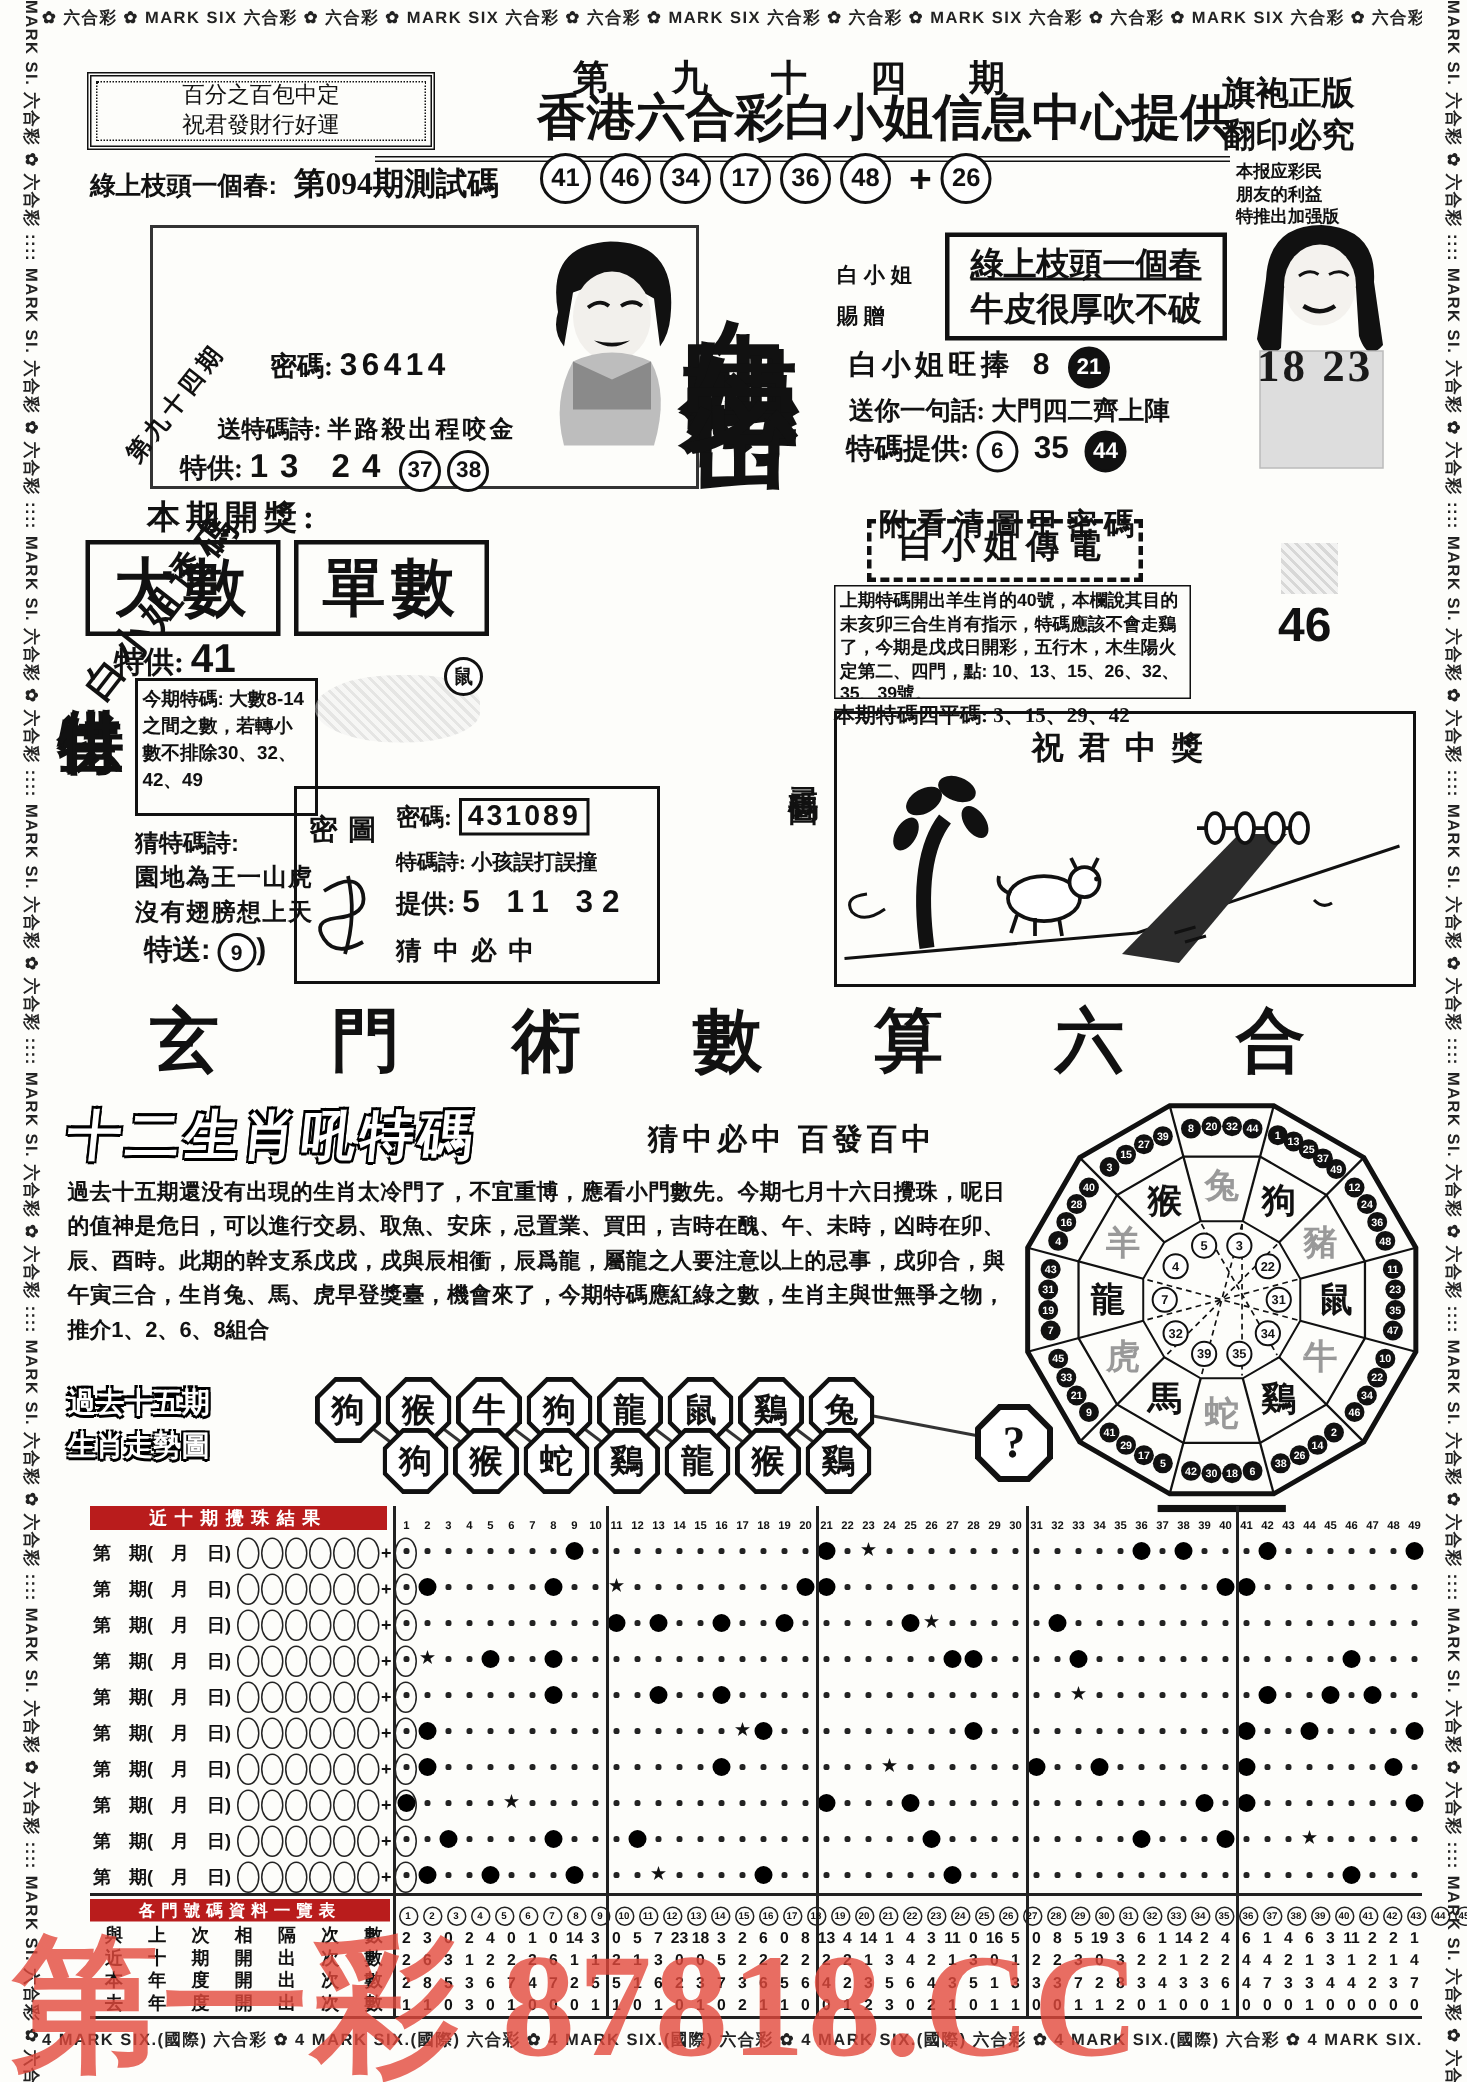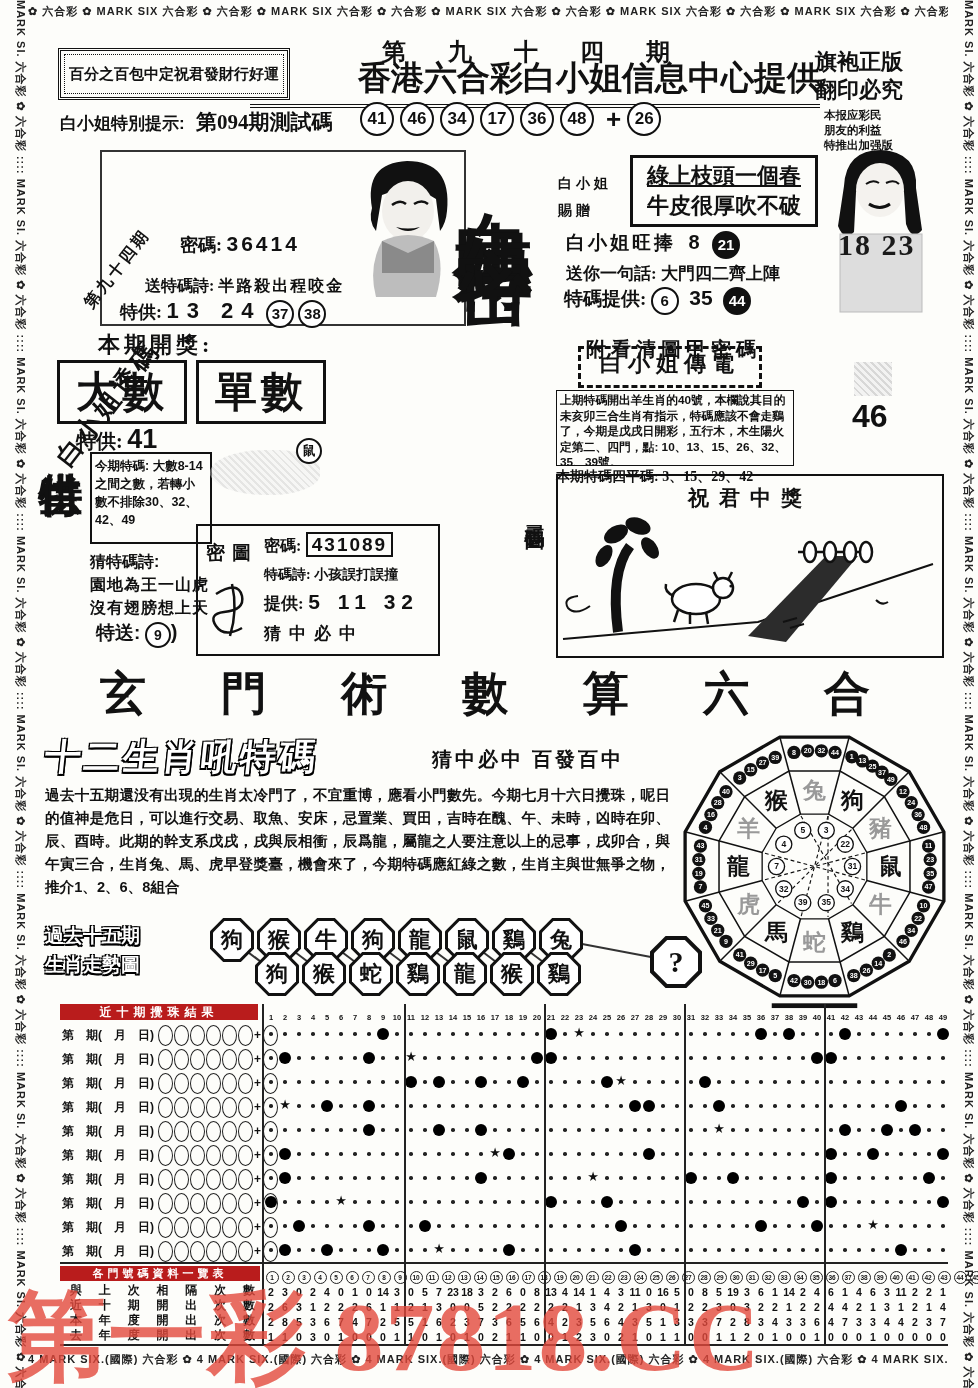--- a/index.html
+++ b/index.html
@@ -55,32 +55,32 @@
   <div class="abs strip" id="strip-top" style="left:28px;top:4px;width:920px;height:30px;">✿ 六合彩 ✿ MARK SIX 六合彩  ✿ 六合彩 ✿ MARK SIX 六合彩  ✿ 六合彩 ✿ MARK SIX 六合彩  ✿ 六合彩 ✿ MARK SIX 六合彩  ✿ 六合彩 ✿ MARK SIX 六合彩  ✿ 六合彩 ✿ MARK SIX 六合彩  ✿ 六合彩 ✿ MARK SIX 六合彩  ✿ 六合彩 ✿ MARK SIX 六合彩  ✿ 六合彩 ✿ MARK SIX 六合彩  ✿ 六合彩 ✿ MARK SIX 六合彩  ✿ 六合彩 ✿ MARK SIX 六合彩  ✿ 六合彩 ✿ MARK SIX 六合彩  ✿ 六合彩 ✿ MARK SIX 六合彩  ✿ 六合彩 ✿ MARK SIX 六合彩 </div>
   <div class="abs vwrap" style="left:2px;top:0;width:26px;height:1388px;">
     <div class="vin strip" id="strip-left" style="width:1388px;height:26px;">MARK SI. 六合彩 ✿ 六合彩 ::::  MARK SI. 六合彩 ✿ 六合彩 ::::  MARK SI. 六合彩 ✿ 六合彩 ::::  MARK SI. 六合彩 ✿ 六合彩 ::::  MARK SI. 六合彩 ✿ 六合彩 ::::  MARK SI. 六合彩 ✿ 六合彩 ::::  MARK SI. 六合彩 ✿ 六合彩 ::::  MARK SI. 六合彩 ✿ 六合彩 ::::  MARK SI. 六合彩 ✿ 六合彩 ::::  MARK SI. 六合彩 ✿ 六合彩 ::::  MARK SI. 六合彩 ✿ 六合彩 ::::  MARK SI. 六合彩 ✿ 六合彩 ::::  MARK SI. 六合彩 ✿ 六合彩 ::::  MARK SI. 六合彩 ✿ 六合彩 :::: </div>
   </div>
   <div class="abs vwrap" style="left:950px;top:0;width:26px;height:1388px;">
     <div class="vin strip" id="strip-right" style="width:1388px;height:26px;">MARK SI. 六合彩 ✿ 六合彩 ::::  MARK SI. 六合彩 ✿ 六合彩 ::::  MARK SI. 六合彩 ✿ 六合彩 ::::  MARK SI. 六合彩 ✿ 六合彩 ::::  MARK SI. 六合彩 ✿ 六合彩 ::::  MARK SI. 六合彩 ✿ 六合彩 ::::  MARK SI. 六合彩 ✿ 六合彩 ::::  MARK SI. 六合彩 ✿ 六合彩 ::::  MARK SI. 六合彩 ✿ 六合彩 ::::  MARK SI. 六合彩 ✿ 六合彩 ::::  MARK SI. 六合彩 ✿ 六合彩 ::::  MARK SI. 六合彩 ✿ 六合彩 ::::  MARK SI. 六合彩 ✿ 六合彩 ::::  MARK SI. 六合彩 ✿ 六合彩 :::: </div>
   </div>
   <div class="abs strip" id="strip-bottom" style="left:28px;top:1352px;width:920px;height:32px;">4 MARK SIX.(國際) 六合彩 ✿   4 MARK SIX.(國際) 六合彩 ✿   4 MARK SIX.(國際) 六合彩 ✿   4 MARK SIX.(國際) 六合彩 ✿   4 MARK SIX.(國際) 六合彩 ✿   4 MARK SIX.(國際) 六合彩 ✿   4 MARK SIX.(國際) 六合彩 ✿   4 MARK SIX.(國際) 六合彩 ✿   4 MARK SIX.(國際) 六合彩 ✿   4 MARK SIX.(國際) 六合彩 ✿   4 MARK SIX.(國際) 六合彩 ✿   4 MARK SIX.(國際) 六合彩 ✿   4 MARK SIX.(國際) 六合彩 ✿   4 MARK SIX.(國際) 六合彩 ✿  </div>
 
   <div class="abs" style="left:58px;top:48px;width:226px;height:46px;border:3px double #111;outline:1px dotted #111;outline-offset:-7px;
-              display:flex;flex-direction:row;align-items:center;justify-content:center;font-weight:bold;font-size:15px;line-height:1.35;">
+              display:flex;flex-direction:column;align-items:center;justify-content:center;font-weight:normal;font-size:15px;line-height:1.35;">
     <span>百分之百包中定</span>
     <span>祝君發財行好運</span>
   </div>
   <div class="abs serif b" style="left:300px;top:36px;width:470px;text-align:center;font-size:24px;letter-spacing:18px;">第 九 十 四 期</div>
   <div class="abs serif" style="left:250px;top:56px;width:570px;text-align:right;font-size:33px;font-weight:900;border-bottom:4px double #111;padding-bottom:3px;">香港六合彩白小姐信息中心提供</div>
   <div class="abs serif" style="left:815px;top:48px;width:125px;font-size:22px;font-weight:900;line-height:1.25;">
     <div>旗袍正版</div>
     <div>翻印必究</div>
   </div>
 
-  <div class="abs b" style="left:60px;top:112px;font-size:17px;">白小姐特別提示:</div>
+  <div class="abs b" style="left:60px;top:112px;font-size:17px;">綠上枝頭一個春:</div>
   <div class="abs b serif" style="left:196px;top:108px;font-size:21px;">第094期測試碼</div>
   <div class="abs" id="tips-circles" style="left:360px;top:102px;width:450px;"><span class="circ c34" style="margin-right: 6px;">41</span><span class="circ c34" style="margin-right: 6px;">46</span><span class="circ c34" style="margin-right: 6px;">34</span><span class="circ c34" style="margin-right: 6px;">17</span><span class="circ c34" style="margin-right: 6px;">36</span><span class="circ c34" style="margin-right: 6px;">48</span><span style="font-size: 26px; font-weight: bold; margin: 0px 6px; vertical-align: middle;">+</span><span class="circ c34">26</span></div>
   <div class="abs" style="left:824px;top:108px;width:110px;font-size:11.5px;font-weight:bold;line-height:1.3;">
     <div>本报应彩民</div>
     <div>朋友的利益</div>
     <div>特推出加强版</div>
   </div>
 
   <div class="abs" style="left:100px;top:150px;width:362px;height:172px;border:2px solid #333;"></div>
   <div class="abs" style="left:352px;top:153px;width:110px;height:168px;">

